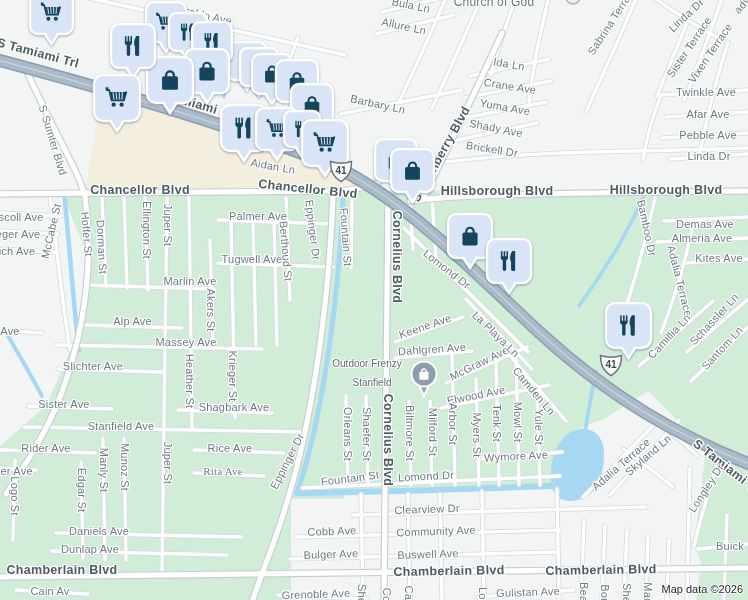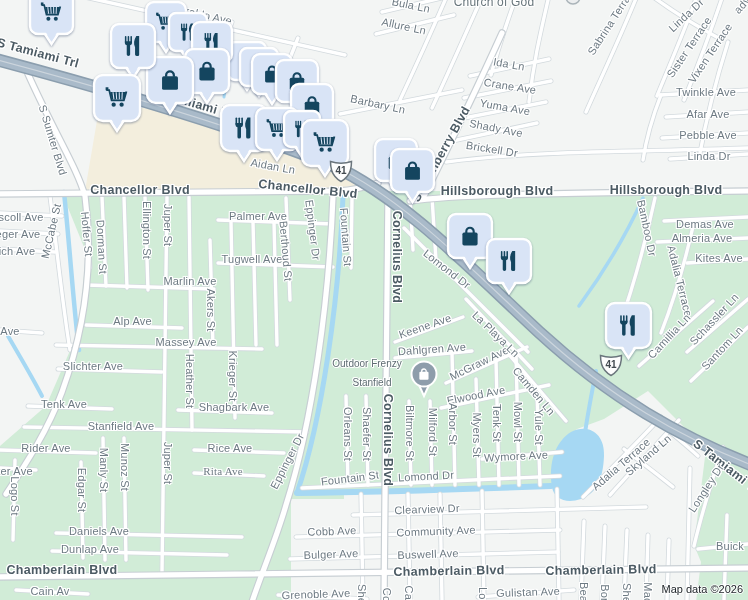--- a/index.html
+++ b/index.html
@@ -365,21 +365,21 @@
       <div class="lbl min" style="left: 313px; top: 230px; transform: translate(-50%, -50%) rotate(83deg);">Eppinger Dr</div>
       <div class="lbl min" style="left: 346px; top: 237px; transform: translate(-50%, -50%) rotate(86deg);">Fountain St</div>
       <div class="lbl min" style="left: 190px; top: 281px; transform: translate(-50%, -50%) rotate(0deg);">Marlin Ave</div>
       <div class="lbl min" style="left: 211px; top: 310px; transform: translate(-50%, -50%) rotate(90deg);">Akers St</div>
       <div class="lbl min" style="left: 116px; top: 321px; transform: translate(-50%, -50%) rotate(0deg); padding-left: 33px;">Alp Ave</div>
       <div class="lbl min" style="left: 10px; top: 331px; transform: translate(-50%, -50%) rotate(0deg);">Ave</div>
       <div class="lbl min" style="left: 186px; top: 342px; transform: translate(-50%, -50%) rotate(0deg);">Massey Ave</div>
       <div class="lbl min" style="left: 93px; top: 366px; transform: translate(-50%, -50%) rotate(0deg);">Slichter Ave</div>
       <div class="lbl min" style="left: 190px; top: 381px; transform: translate(-50%, -50%) rotate(90deg);">Heather St</div>
       <div class="lbl min" style="left: 233px; top: 376px; transform: translate(-50%, -50%) rotate(90deg);">Krieger St</div>
-      <div class="lbl min" style="left: 64px; top: 404px; transform: translate(-50%, -50%) rotate(0deg);">Tenk Ave</div>
+      <div class="lbl min" style="left: 64px; top: 404px; transform: translate(-50%, -50%) rotate(0deg);">Sister Ave</div>
       <div class="lbl min" style="left: 234px; top: 407px; transform: translate(-50%, -50%) rotate(0deg);">Shagbark Ave</div>
       <div class="lbl min" style="left: 121px; top: 426px; transform: translate(-50%, -50%) rotate(0deg);">Stanfield Ave</div>
       <div class="lbl min" style="left: 46px; top: 448px; transform: translate(-50%, -50%) rotate(0deg);">Rider Ave</div>
       <div class="lbl min" style="left: 230px; top: 448px; transform: translate(-50%, -50%) rotate(0deg);">Rice Ave</div>
       <div class="lbl min" style="left: 223px; top: 471px; transform: translate(-50%, -50%) rotate(0deg); font-family: Liberation Serif, serif;">Rita Ave</div>
       <div class="lbl min" style="left: 104px; top: 470px; transform: translate(-50%, -50%) rotate(90deg);">Manly St</div>
       <div class="lbl min" style="left: 125px; top: 467px; transform: translate(-50%, -50%) rotate(90deg);">Munoz St</div>
       <div class="lbl min" style="left: 82px; top: 490px; transform: translate(-50%, -50%) rotate(90deg);">Edgar St</div>
       <div class="lbl min" style="left: 168px; top: 463px; transform: translate(-50%, -50%) rotate(90deg);">Juper St</div>
       <div class="lbl min" style="left: 15px; top: 471px; transform: translate(-50%, -50%) rotate(0deg);">ter Ave</div>

